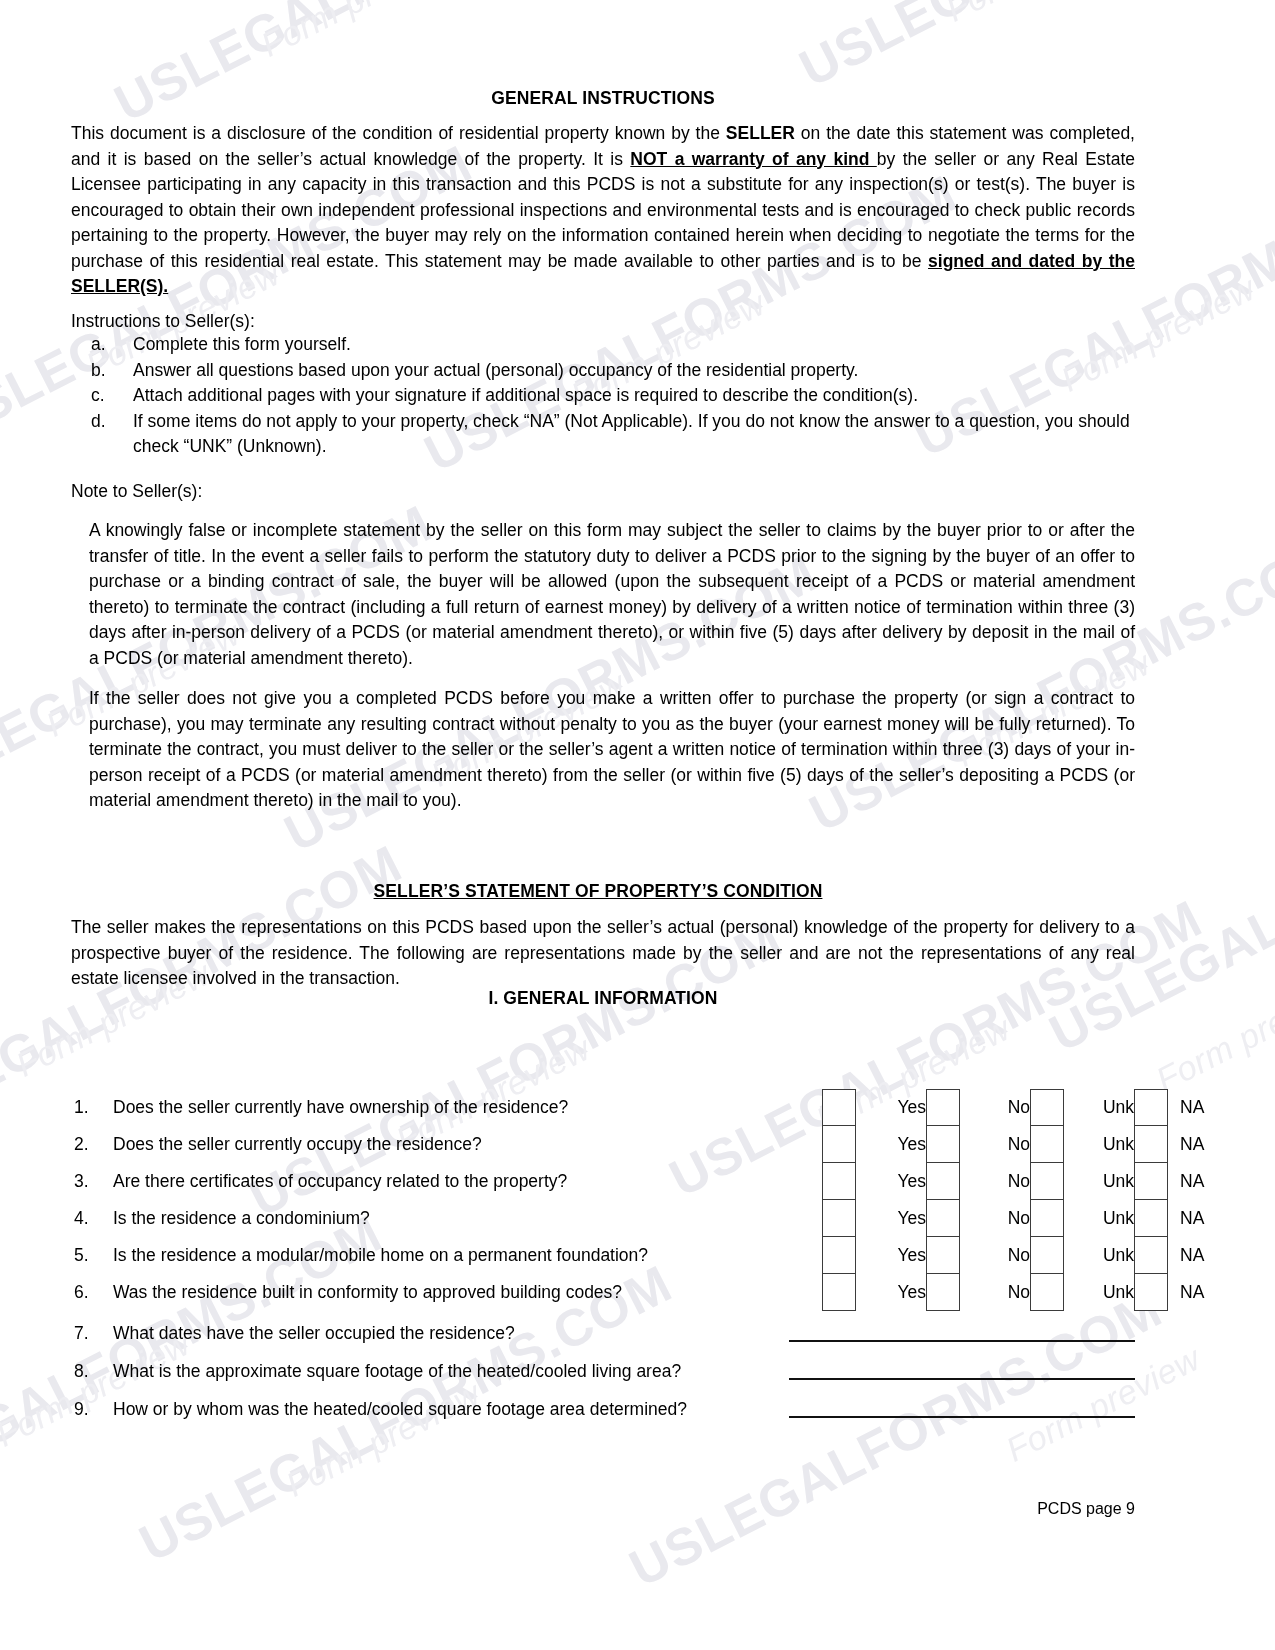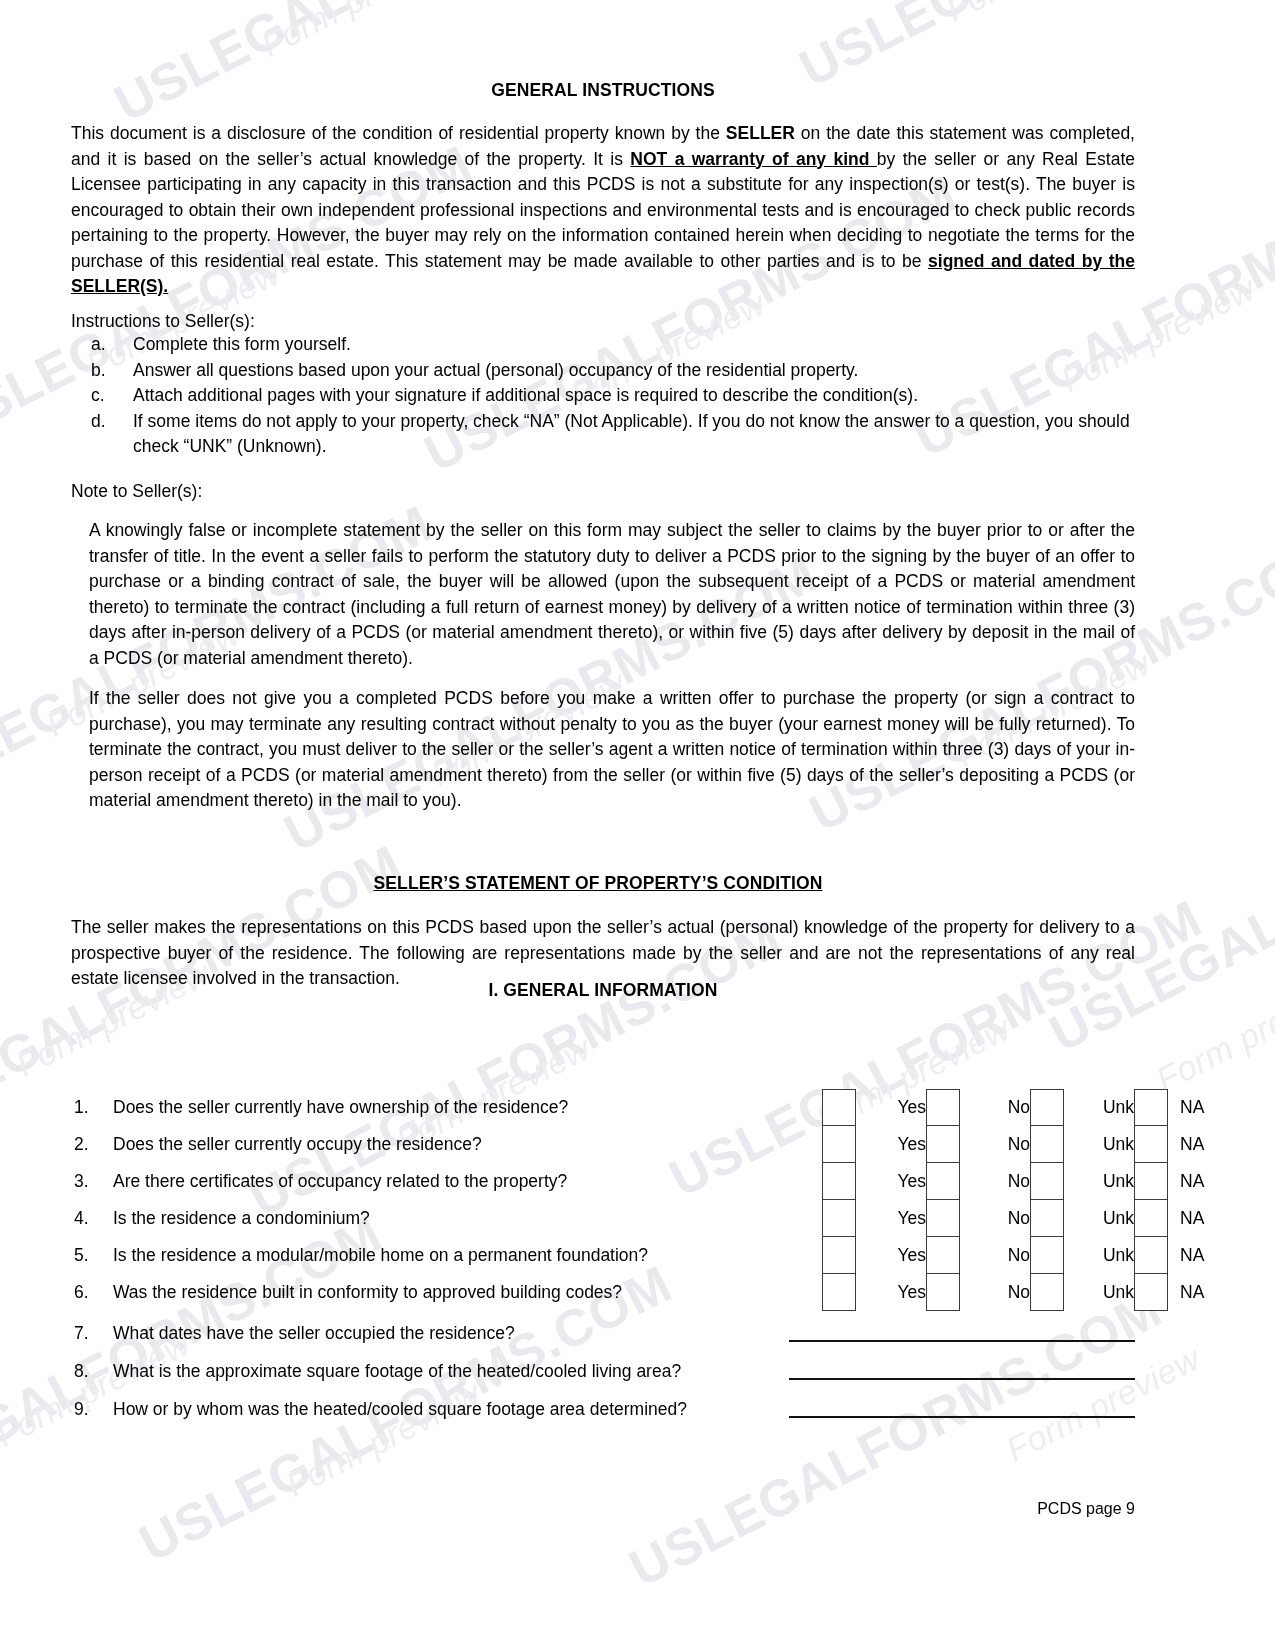--- a/index.html
+++ b/index.html
@@ -56,21 +56,21 @@
     position: absolute;
     left: 71px;
     top: 0;
     width: 1064px;
   }
   h1.center-head,
   h2.center-head {
     text-align: center;
     font-size: 17.5px;
     font-weight: bold;
-    margin: 4px;
+    margin: 12px;
     letter-spacing: 0.1px;
   }
   .title-general {
     position: absolute;
     left: 0; right: 0;
     top: 76px;
   }
   p.just {
     text-align: justify;
     font-size: 17.5px;

